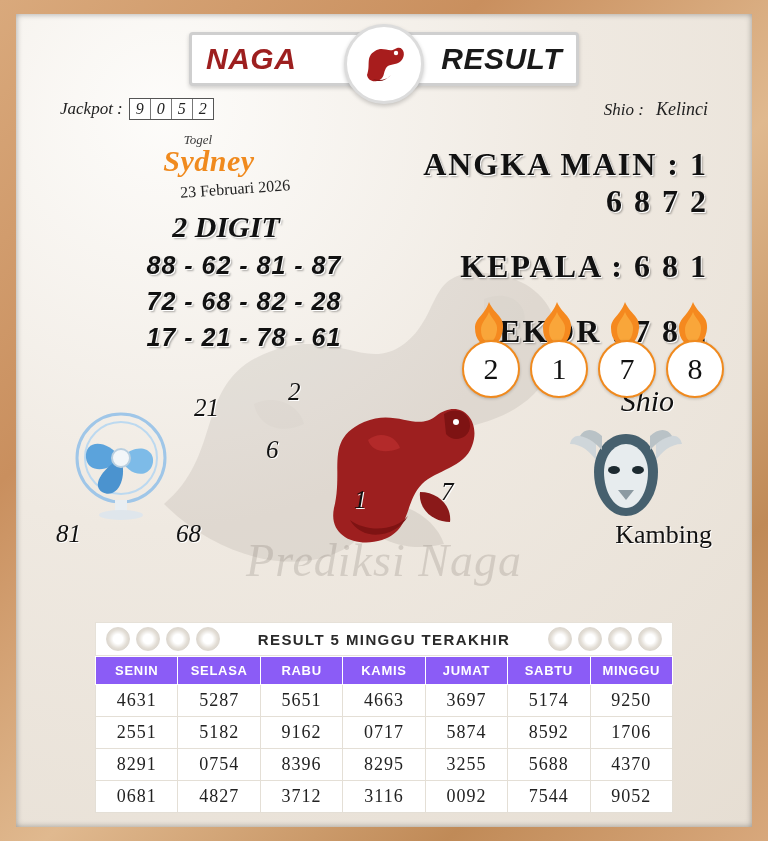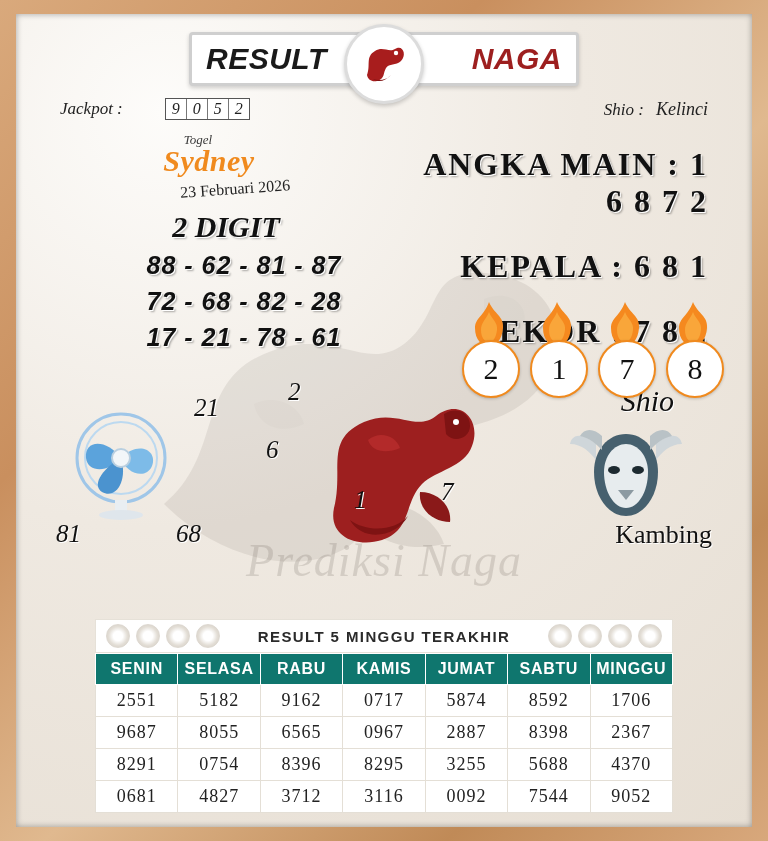--- a/index.html
+++ b/index.html
@@ -108,21 +108,20 @@
     justify-content: space-between;
     padding: 6px 44px 0 44px;
   }
   .jackpot {
     display: flex;
     align-items: center;
     font-family: "Liberation Serif", serif;
     font-size: 17px;
     font-style: italic;
     color: #222;
-    gap: 36px;
   }
   .jackpot-label { margin-right: 6px; }
   .jackpot-box {
     display: flex;
     border: 1px solid #555;
     background: #fff;
   }
   .jackpot-box span {
     display: block;
     width: 20px;
@@ -329,23 +328,23 @@
     background: radial-gradient(circle, #ffffff 30%, #e3ded6 60%, #cfc9c0 100%);
     border: 1px solid #ddd8d0;
   }
   table {
     border-collapse: collapse;
     width: 100%;
     background: #ffffff;
     table-layout: fixed;
   }
   th {
-    background: #0f766e;
+    background: #8b5cf6;
     color: #ffffff;
-    font-size: 16px;
+    font-size: 13px;
     font-weight: bold;
     letter-spacing: 0.7px;
     padding: 6px 0;
     border: 1px solid #ffffff;
     margin-left: 48px;
   }
   td {
     text-align: center;
     font-family: "Liberation Serif", serif;
     font-size: 18px;
@@ -364,22 +363,22 @@
     <svg class="watermark" viewBox="0 0 560 420">
       <path d="M60 300 C120 250 90 180 160 150 C230 120 260 170 300 140 C340 110 320 60 390 70 C460 80 470 150 430 190 C390 230 330 220 300 250 C270 280 280 330 230 350 C180 370 110 350 60 300 Z" fill="#7a7068"></path>
       <path d="M380 95 C405 85 425 100 420 120 C415 140 390 145 380 130 Z" fill="#5d544c"></path>
       <path d="M150 200 C170 190 195 200 200 220 C180 230 155 225 150 200 Z" fill="#5d544c"></path>
       <path d="M250 300 C290 290 330 310 340 340 C300 350 260 335 250 300 Z" fill="#6d645c"></path>
     </svg>
     <div class="wm-text">Prediksi Naga</div>
 
     <div class="header">
       <div class="hdr-bar">
+        <div class="hdr-word right">NAGA</div>
         <div class="hdr-word">RESULT</div>
-        <div class="hdr-word right">NAGA</div>
       </div>
       <div class="hdr-logo">
         <svg width="58" height="58" viewBox="0 0 58 58">
           <circle cx="29" cy="29" r="26" fill="#ffffff"></circle>
           <path d="M12 40 C16 30 10 22 20 16 C28 11 34 18 40 14 C48 9 52 20 46 26 C41 31 34 28 31 33 C28 38 30 44 22 46 C17 47 13 45 12 40 Z" fill="#a81d1d"></path>
           <circle cx="41" cy="18" r="2.2" fill="#ffffff"></circle>
           <path d="M18 44 C24 46 32 45 36 40 C30 46 24 48 18 44 Z" fill="#7e1313"></path>
         </svg>
       </div>
     </div>
@@ -510,36 +509,36 @@
             <th>SELASA</th>
             <th>RABU</th>
             <th>KAMIS</th>
             <th>JUMAT</th>
             <th>SABTU</th>
             <th>MINGGU</th>
           </tr>
         </thead>
         <tbody>
           <tr>
+            <td>4631</td>
+            <td>5287</td>
+            <td>5651</td>
+            <td>4663</td>
+            <td>3697</td>
+            <td>5174</td>
+            <td>9250</td>
+          </tr>
+          <tr>
             <td>2551</td>
             <td>5182</td>
             <td>9162</td>
             <td>0717</td>
             <td>5874</td>
             <td>8592</td>
             <td>1706</td>
-          </tr>
-          <tr>
-            <td>9687</td>
-            <td>8055</td>
-            <td>6565</td>
-            <td>0967</td>
-            <td>2887</td>
-            <td>8398</td>
-            <td>2367</td>
           </tr>
           <tr>
             <td>8291</td>
             <td>0754</td>
             <td>8396</td>
             <td>8295</td>
             <td>3255</td>
             <td>5688</td>
             <td>4370</td>
           </tr>

